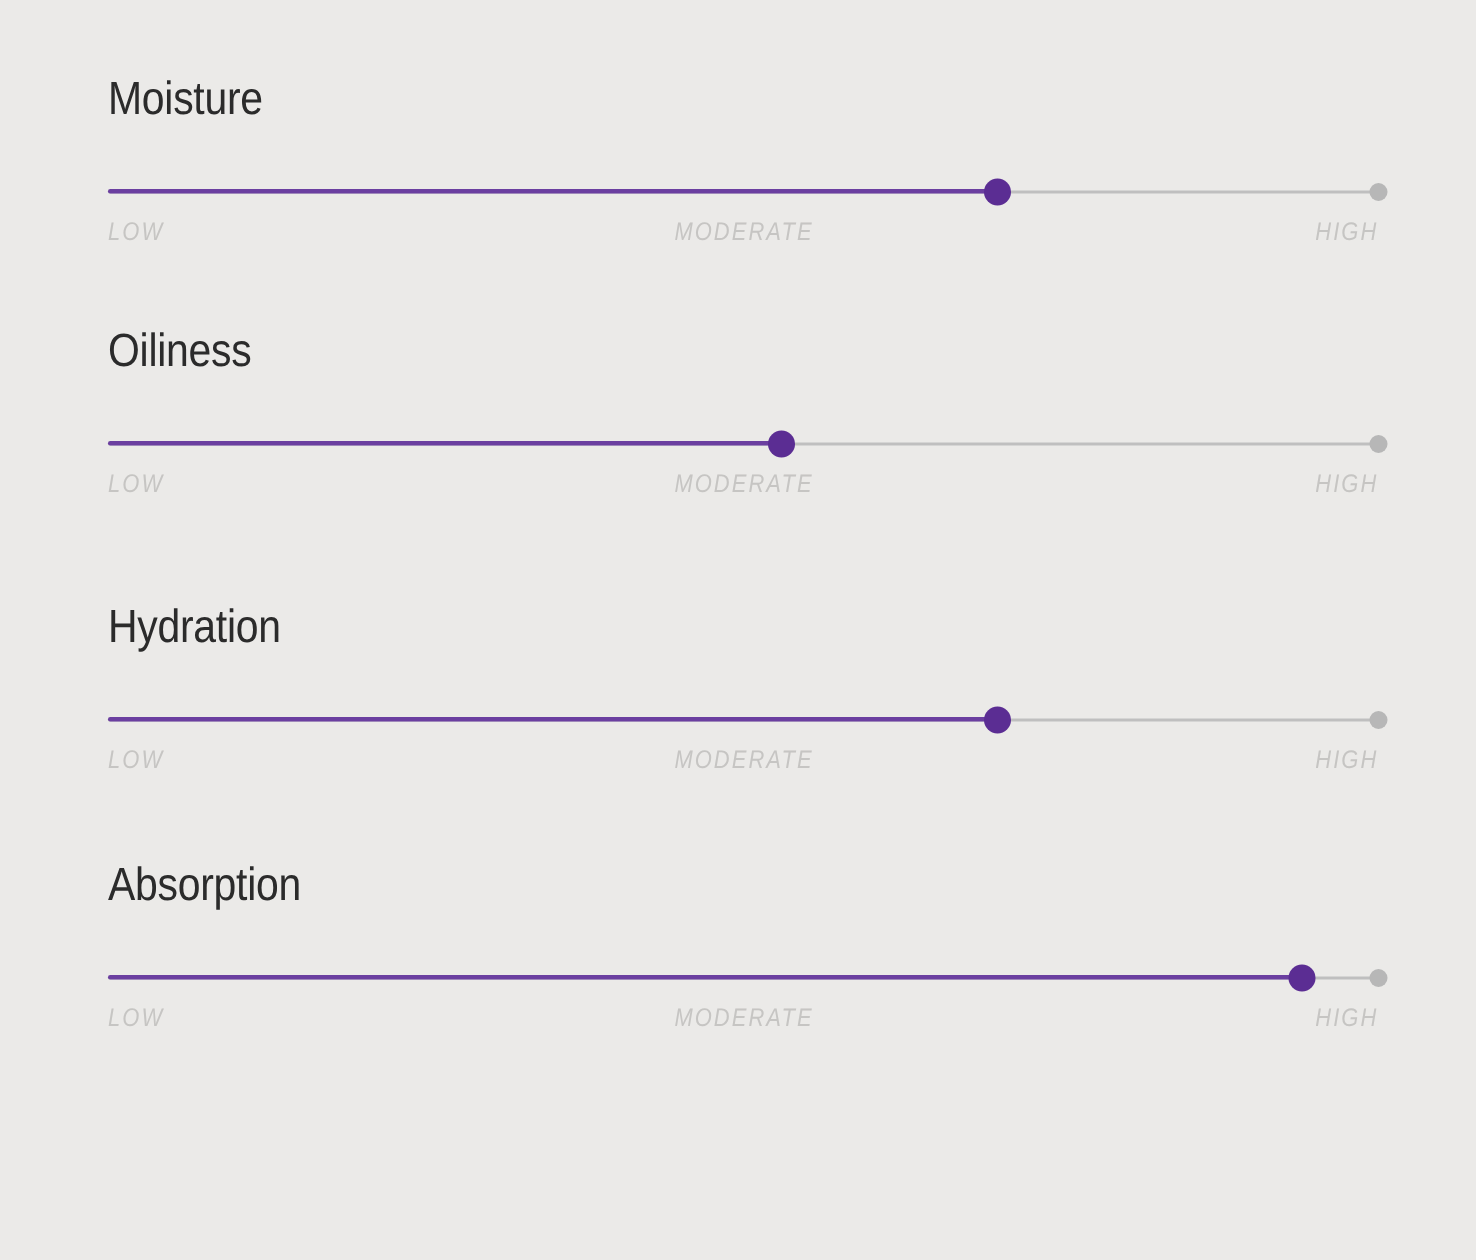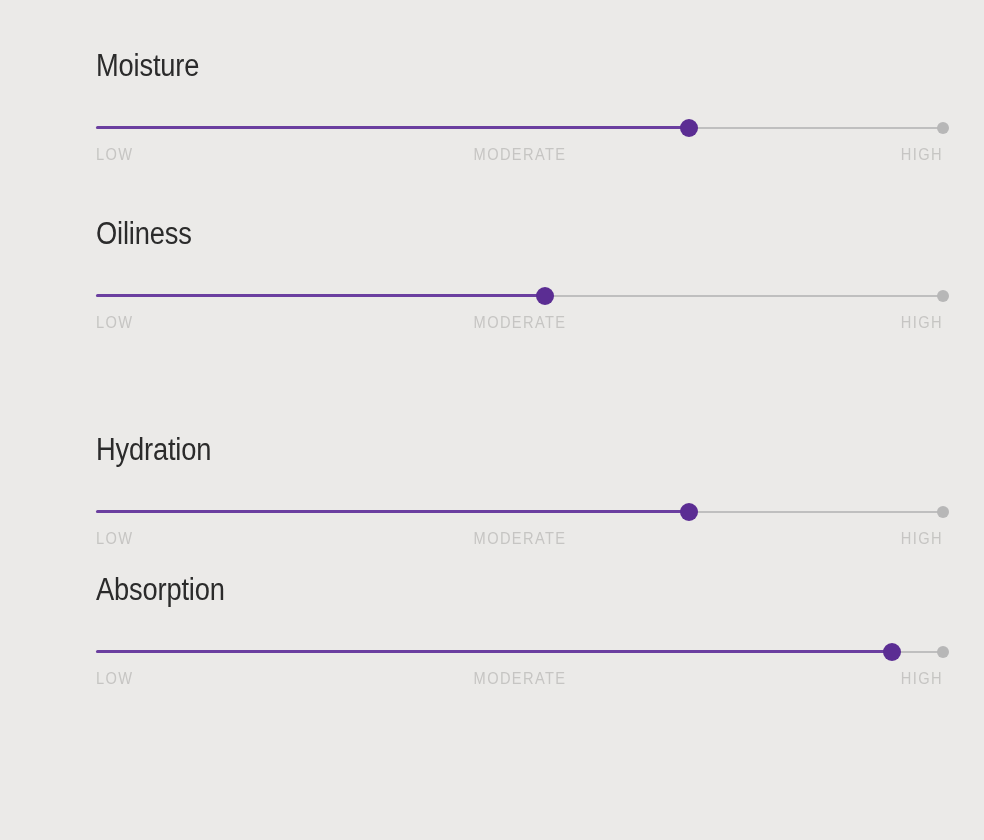--- a/index.html
+++ b/index.html
@@ -27,25 +27,24 @@
     top: 0;
     width: 984px;
   }
 
   
   .slider-group {
     position: absolute;
     left: 72px;
     width: 847px;   
     height: 140px;
-    margin-left: 24px;
   }
   .slider-group.g0 { top: 48px; }
   .slider-group.g1 { top: 216px; }
-  .slider-group.g2 { top: 432px; }
+  .slider-group.g2 { top: 400px; }
   .slider-group.g3 { top: 572px; }
 
   .slider-title {
     position: absolute;
     left: 0;
     top: 0;
     margin: 0;
     font-family: "Liberation Sans Narrow", "Liberation Sans", sans-serif;
     font-size: 31px;
     font-weight: 400;
@@ -106,20 +105,21 @@
     cursor: pointer;
   }
 
   
   .scale {
     position: absolute;
     left: 0;
     top: 96px;
     width: 847px;
     height: 22px;
+    font-style: italic;
   }
   .scale-label {
     position: absolute;
     top: 0;
     font-family: "Liberation Sans Narrow", "Liberation Sans", sans-serif;
     font-size: 17px;
     line-height: 22px;
     font-weight: 400;
     color: #c6c5c3;
     letter-spacing: 1.6px;

